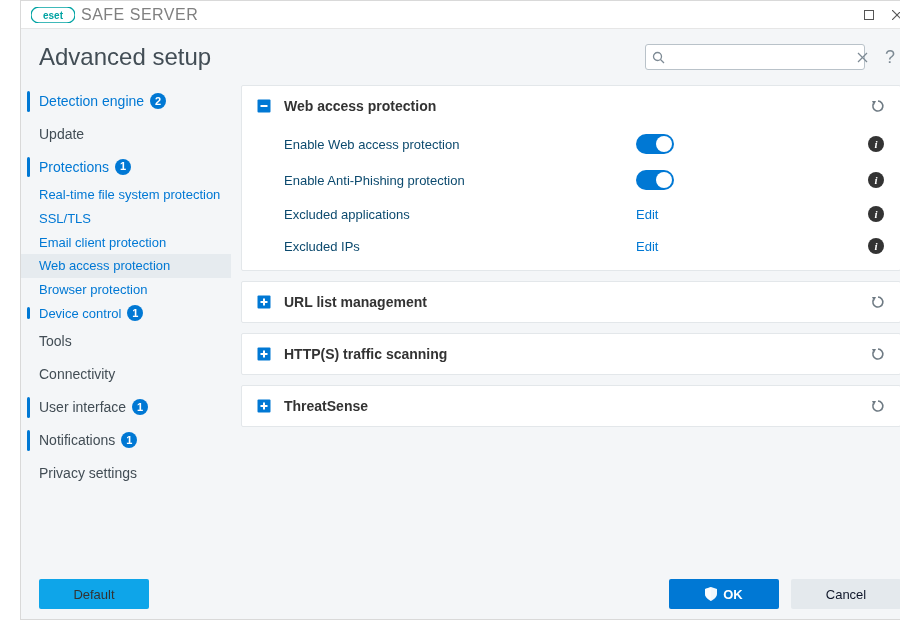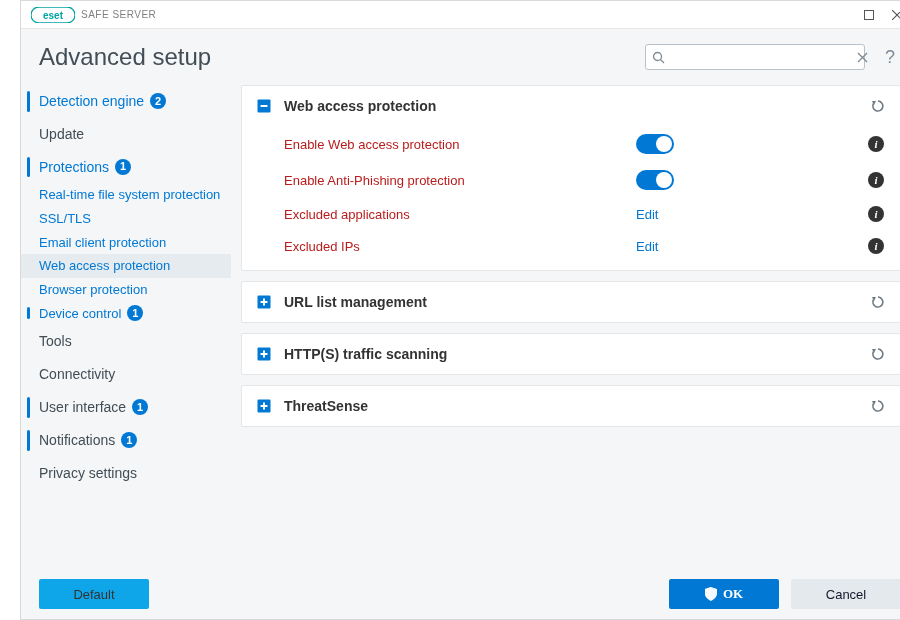--- a/index.html
+++ b/index.html
@@ -1,21 +1,21 @@
 <!DOCTYPE html>
 <html><head>
 <meta charset="utf-8">
 <style>
   * { box-sizing: border-box; }
   html, body { margin:0; padding:0; font-family: "Segoe UI", Arial, sans-serif; font-size:13px; color:#333; background:#fff; }
   #app { width:900px; height:620px; display:flex; flex-direction:column; border:1px solid #d9d9d9;margin-left:20px; }
   
   .titlebar { height:28px; display:flex; align-items:center; padding:0 8px 0 10px; border-bottom:1px solid #e6e6e6; }
   .brand { display:flex; align-items:center; gap:6px; }
-  .brand-name { color:#808080; font-size:10px; letter-spacing:0.5px; font-weight:500;}
+  .brand-name { color:#808080; font-size:16px; letter-spacing:0.5px; font-weight:500;}
   .titlebar-spacer { flex:1; }
   .win-btn { width:28px; height:20px; display:flex; align-items:center; justify-content:center; color:#555; cursor:pointer; }
   .win-btn svg { display:block; }
   
   .body { flex:1; display:flex; flex-direction:column; background:#f4f6f8; overflow:hidden; }
   .header-row { display:flex; align-items:center; padding:14px 18px 6px 18px; gap:14px; }
   .page-title { font-size:24px; color:#424d55; flex:1; font-weight:400;}
   .search-wrap { display:flex; align-items:center; width:220px; height:26px; border:1px solid #b9c2c9; border-radius:3px; background:#fff; padding:0 6px; gap:6px; position:relative;}
   .search-wrap input { flex:1; border:none; outline:none; font-size:13px; background:transparent; }
   .search-icon, .clear-icon { color:#7d8a94; display:flex; align-items:center; }
@@ -34,33 +34,33 @@
   
   .content { flex:1; padding:4px 18px 10px 10px; overflow-y:auto; }
   .panel { background:#fff; border:1px solid #e3e7ea; border-radius:2px; margin-bottom:10px; }
   .panel-header { display:flex; align-items:center; padding:12px 14px; gap:12px; cursor:pointer; }
   .expander { width:16px; height:16px; display:flex; align-items:center; justify-content:center; }
   .expander svg { display:block; }
   .panel-title { flex:1; font-weight:600; color:#333; font-size:14px;}
   .revert-icon { color:#6e7a83; cursor:pointer; display:flex; }
   .panel-body { padding:0 14px 8px 42px; }
   .row { display:flex; align-items:center; padding:8px 0; gap:10px; }
-  .row-label { flex:1; color:#b91c1c; }
+  .row-label { flex:1; color:#0c4a6e; }
   .row-control { width:220px; display:flex; align-items:center; }
   .row-info { width:20px; display:flex; justify-content:center; }
   .info-icon { width:16px; height:16px; border-radius:50%; background:#333; color:#fff; font-size:11px; font-weight:bold; display:flex; align-items:center; justify-content:center; font-style:italic; font-family: Georgia, serif;}
   .toggle { position:relative; width:38px; height:20px; border-radius:10px; background:#0078d4; cursor:pointer; }
   .toggle::after { content:""; position:absolute; right:2px; top:2px; width:16px; height:16px; background:#fff; border-radius:50%; }
   .link { color:#0078d4; cursor:pointer; }
   
   .footer { height:50px; background:#f4f6f8; display:flex; align-items:center; padding:0 18px; gap:12px;}
   .footer-spacer { flex:1; }
   .btn { height:30px; min-width:110px; border-radius:2px; display:flex; align-items:center; justify-content:center; font-size:13px; cursor:pointer; gap:6px; padding:0 16px;}
   .btn-default { background:#0ea5e9; color:#333; }
-  .btn-primary { background:#0078d4; color:#fff; font-weight:600;font-family:Liberation Serif, serif;}
+  .btn-primary { background:#0078d4; color:#fff; font-weight:600;}
   .btn-secondary { background:#e4e9ed; color:#0f172a; font-weight:500;}
   .shield-icon { display:inline-flex; }
 </style>
 </head>
 <body>
 <div id="app">
 
   <div class="titlebar">
     <div class="brand">
       <svg width="44" height="16" viewBox="0 0 44 16">

